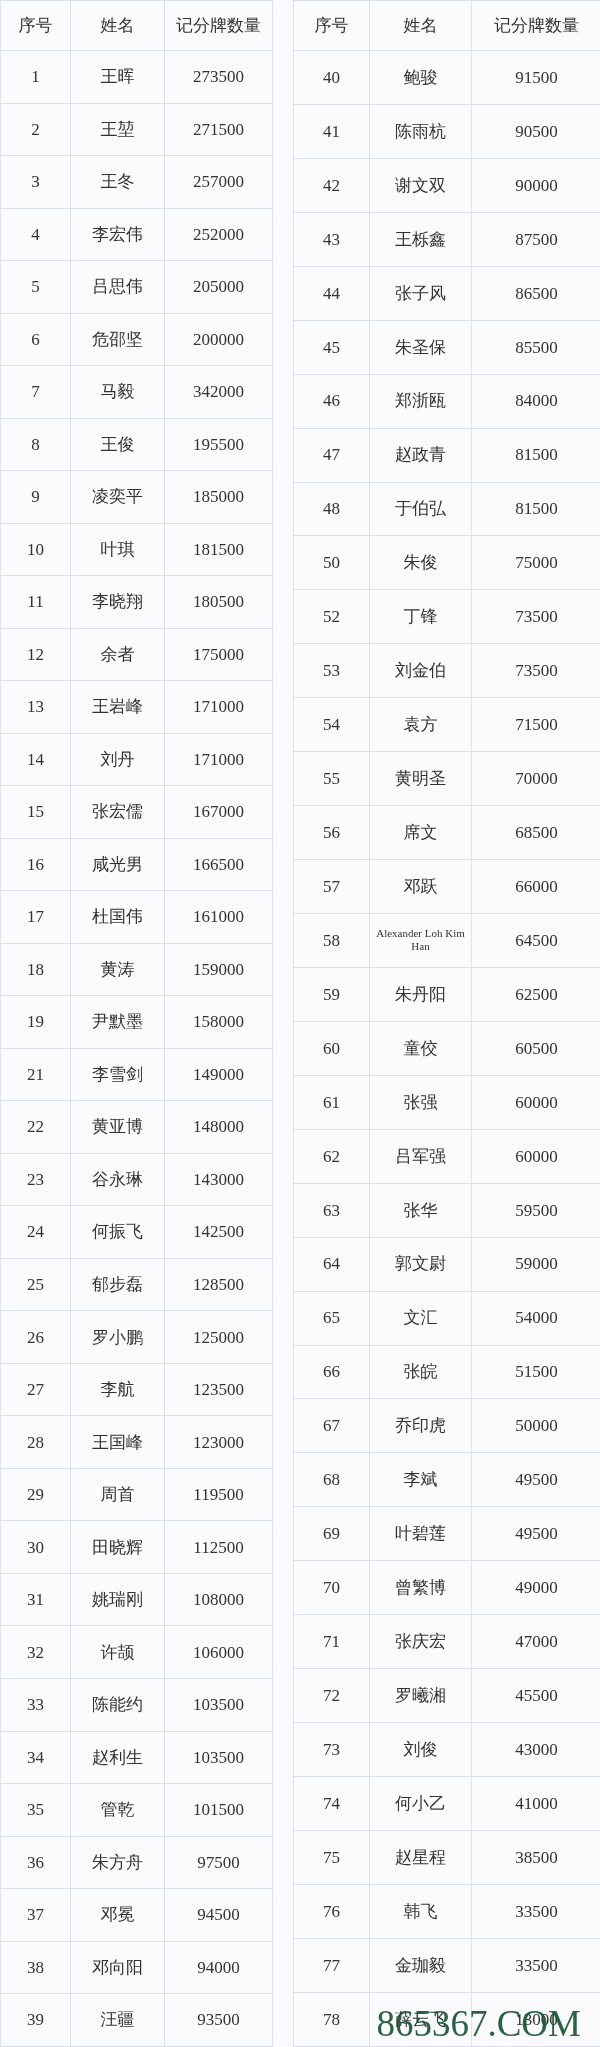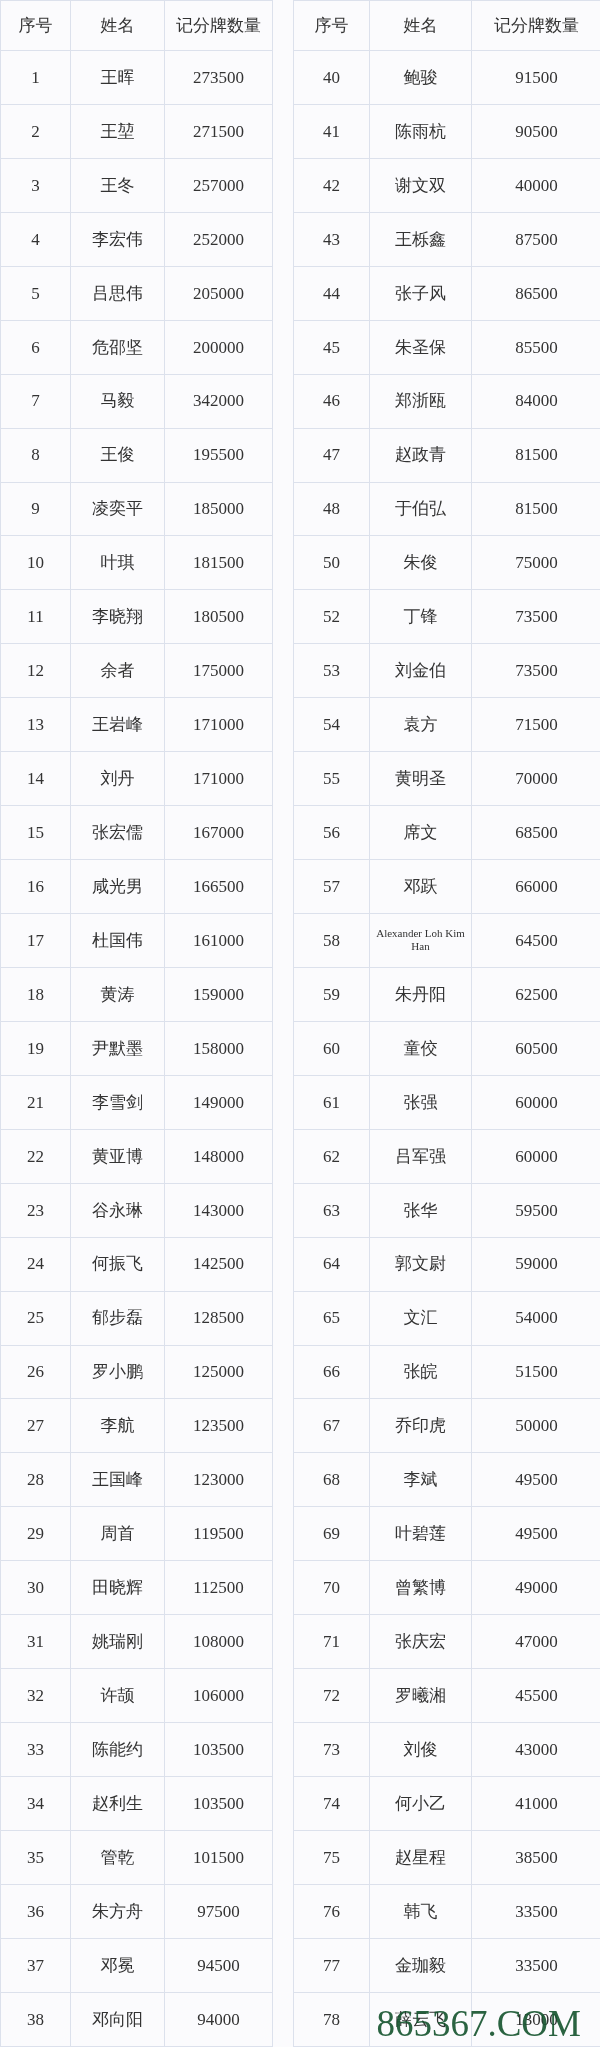--- a/index.html
+++ b/index.html
@@ -260,20 +260,25 @@
         <tr class="data-row">
           <td>37</td>
           <td>邓冕</td>
           <td>94500</td>
         </tr>
         <tr class="data-row">
           <td>38</td>
           <td>邓向阳</td>
           <td>94000</td>
         </tr>
+        <tr class="data-row">
+          <td>39</td>
+          <td>汪疆</td>
+          <td>93500</td>
+        </tr>
       </tbody>
     </table>
   <div class="gap"></div>
   <table class="t-right">
     <colgroup>
       <col class="c-no">
         <col class="c-name">
         <col class="c-val">
     </colgroup>
   <thead>
@@ -290,21 +295,21 @@
           <td>91500</td>
         </tr>
         <tr class="data-row">
           <td>41</td>
           <td>陈雨杭</td>
           <td>90500</td>
         </tr>
         <tr class="data-row">
           <td>42</td>
           <td>谢文双</td>
-          <td>40000</td>
+          <td>90000</td>
         </tr>
         <tr class="data-row">
           <td>43</td>
           <td>王栎鑫</td>
           <td>87500</td>
         </tr>
         <tr class="data-row">
           <td>44</td>
           <td>张子风</td>
           <td>86500</td>

